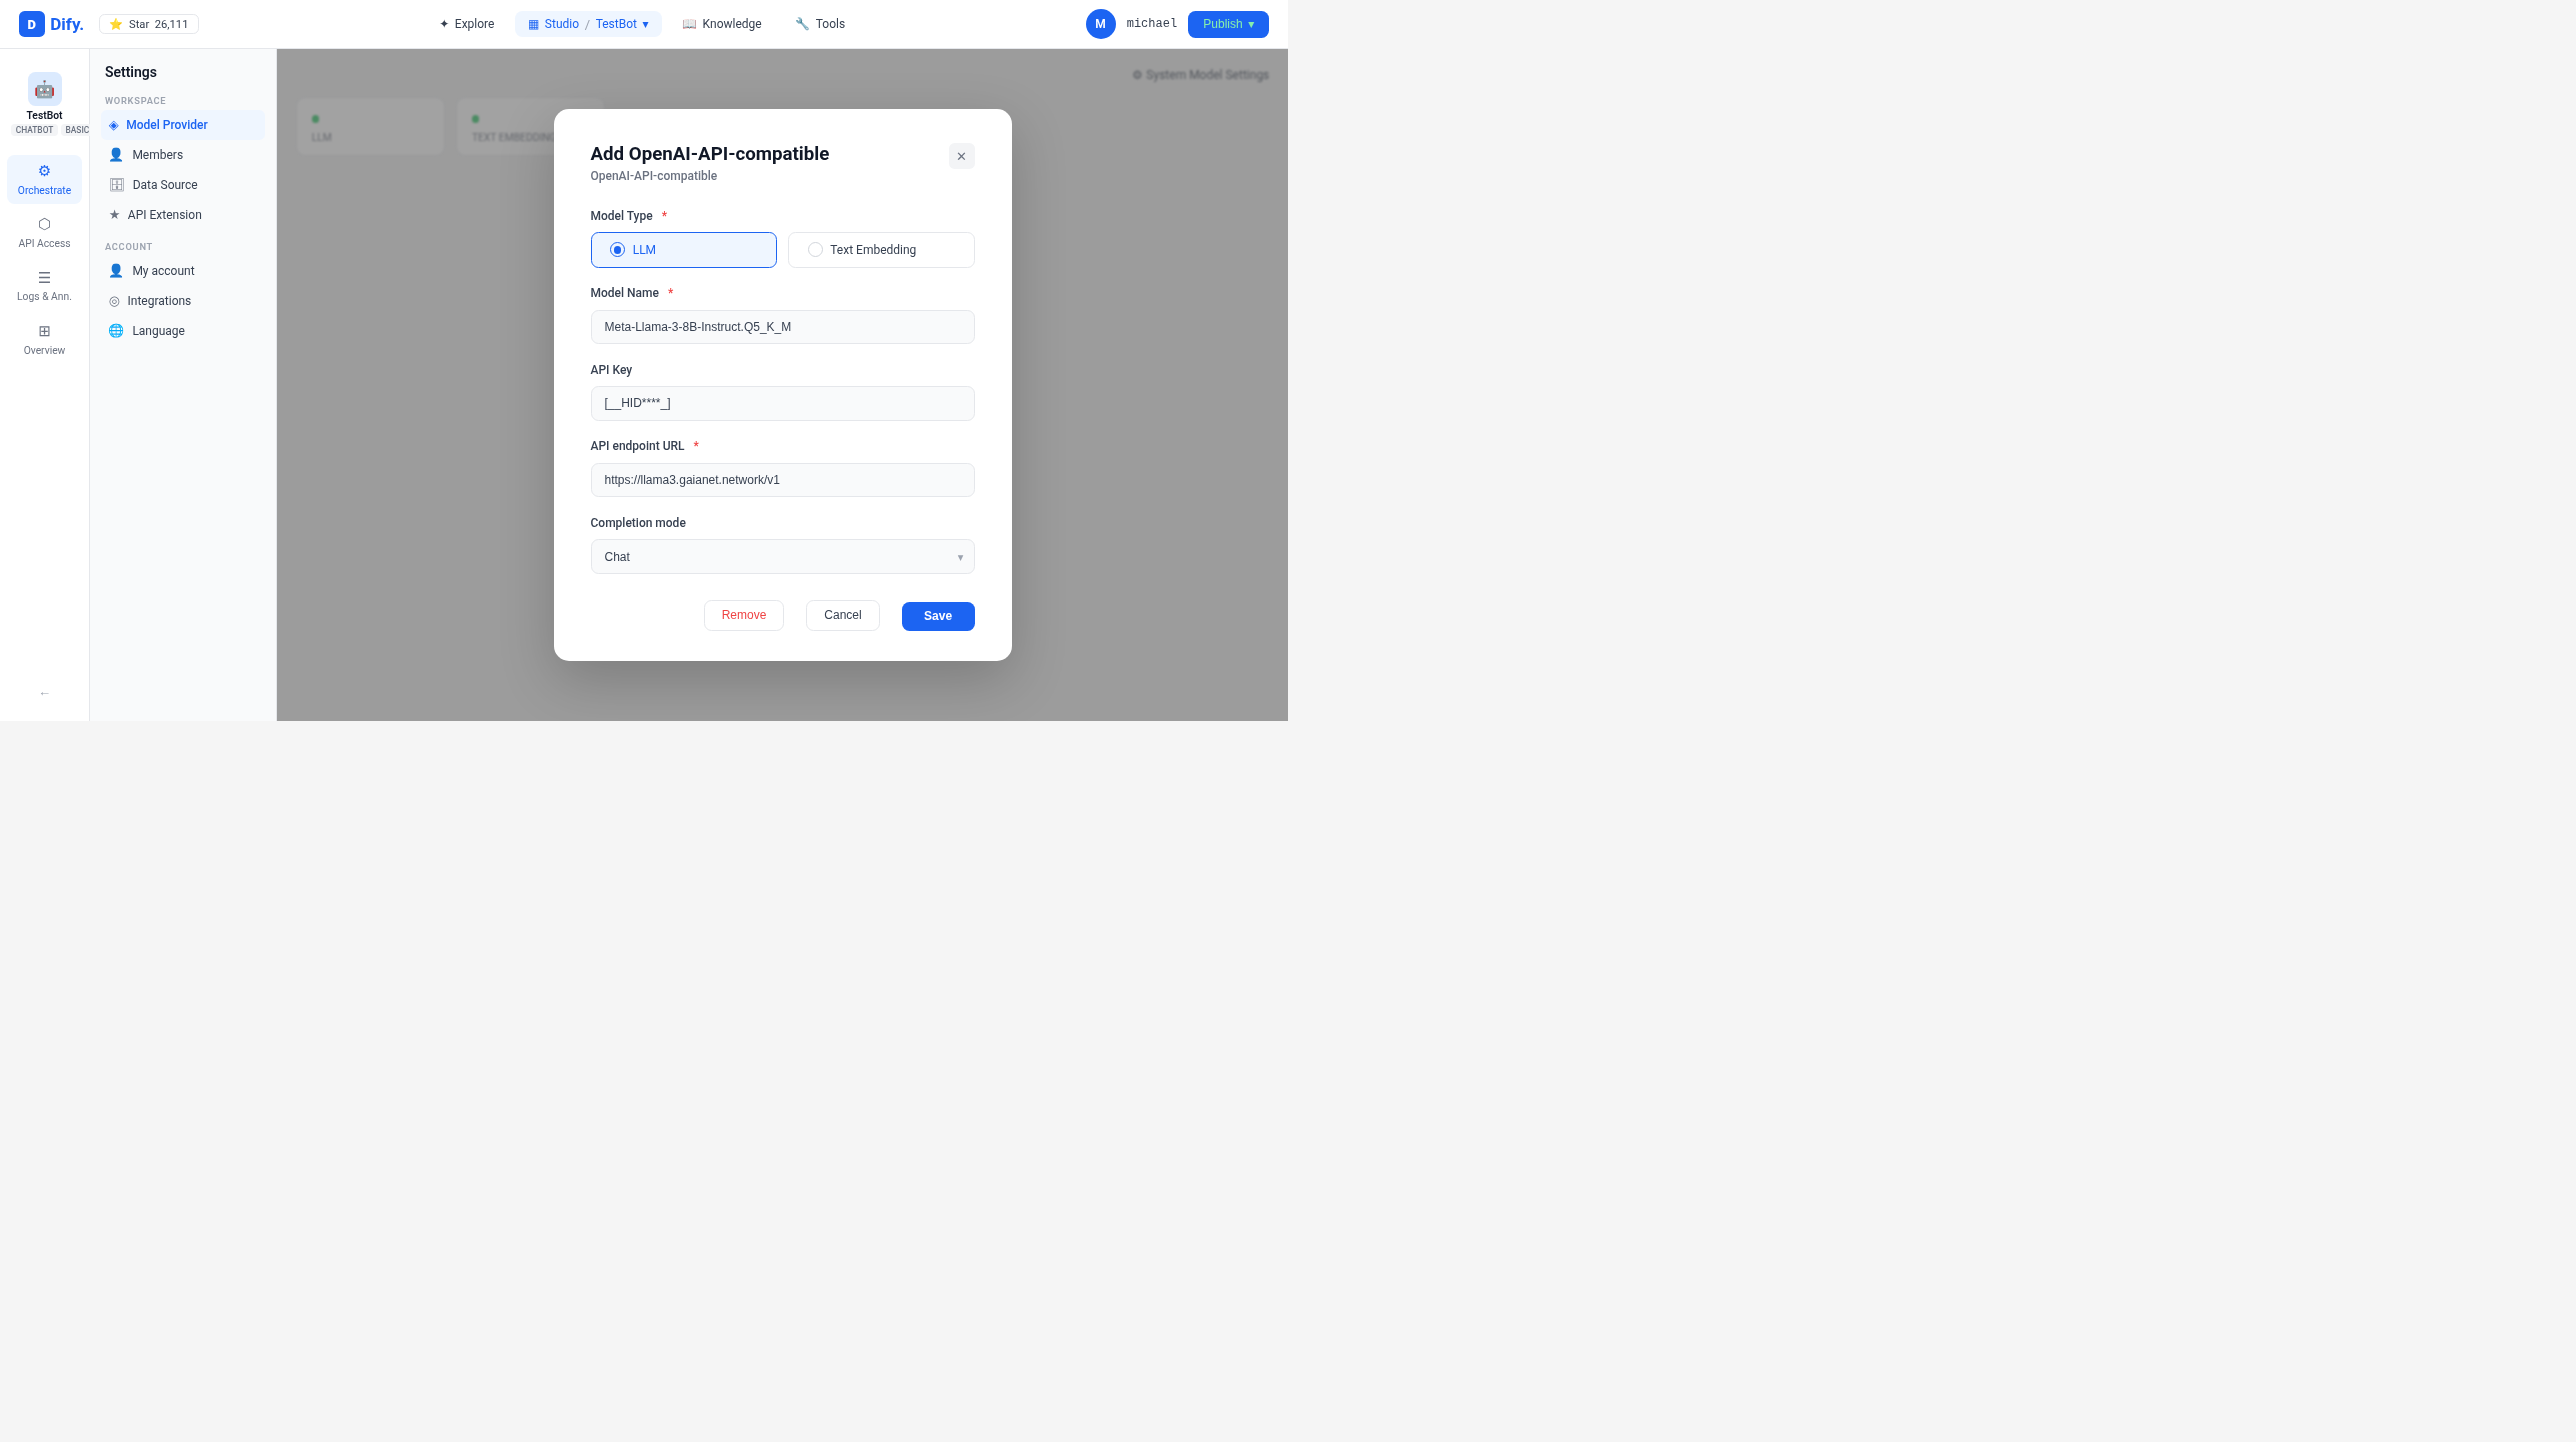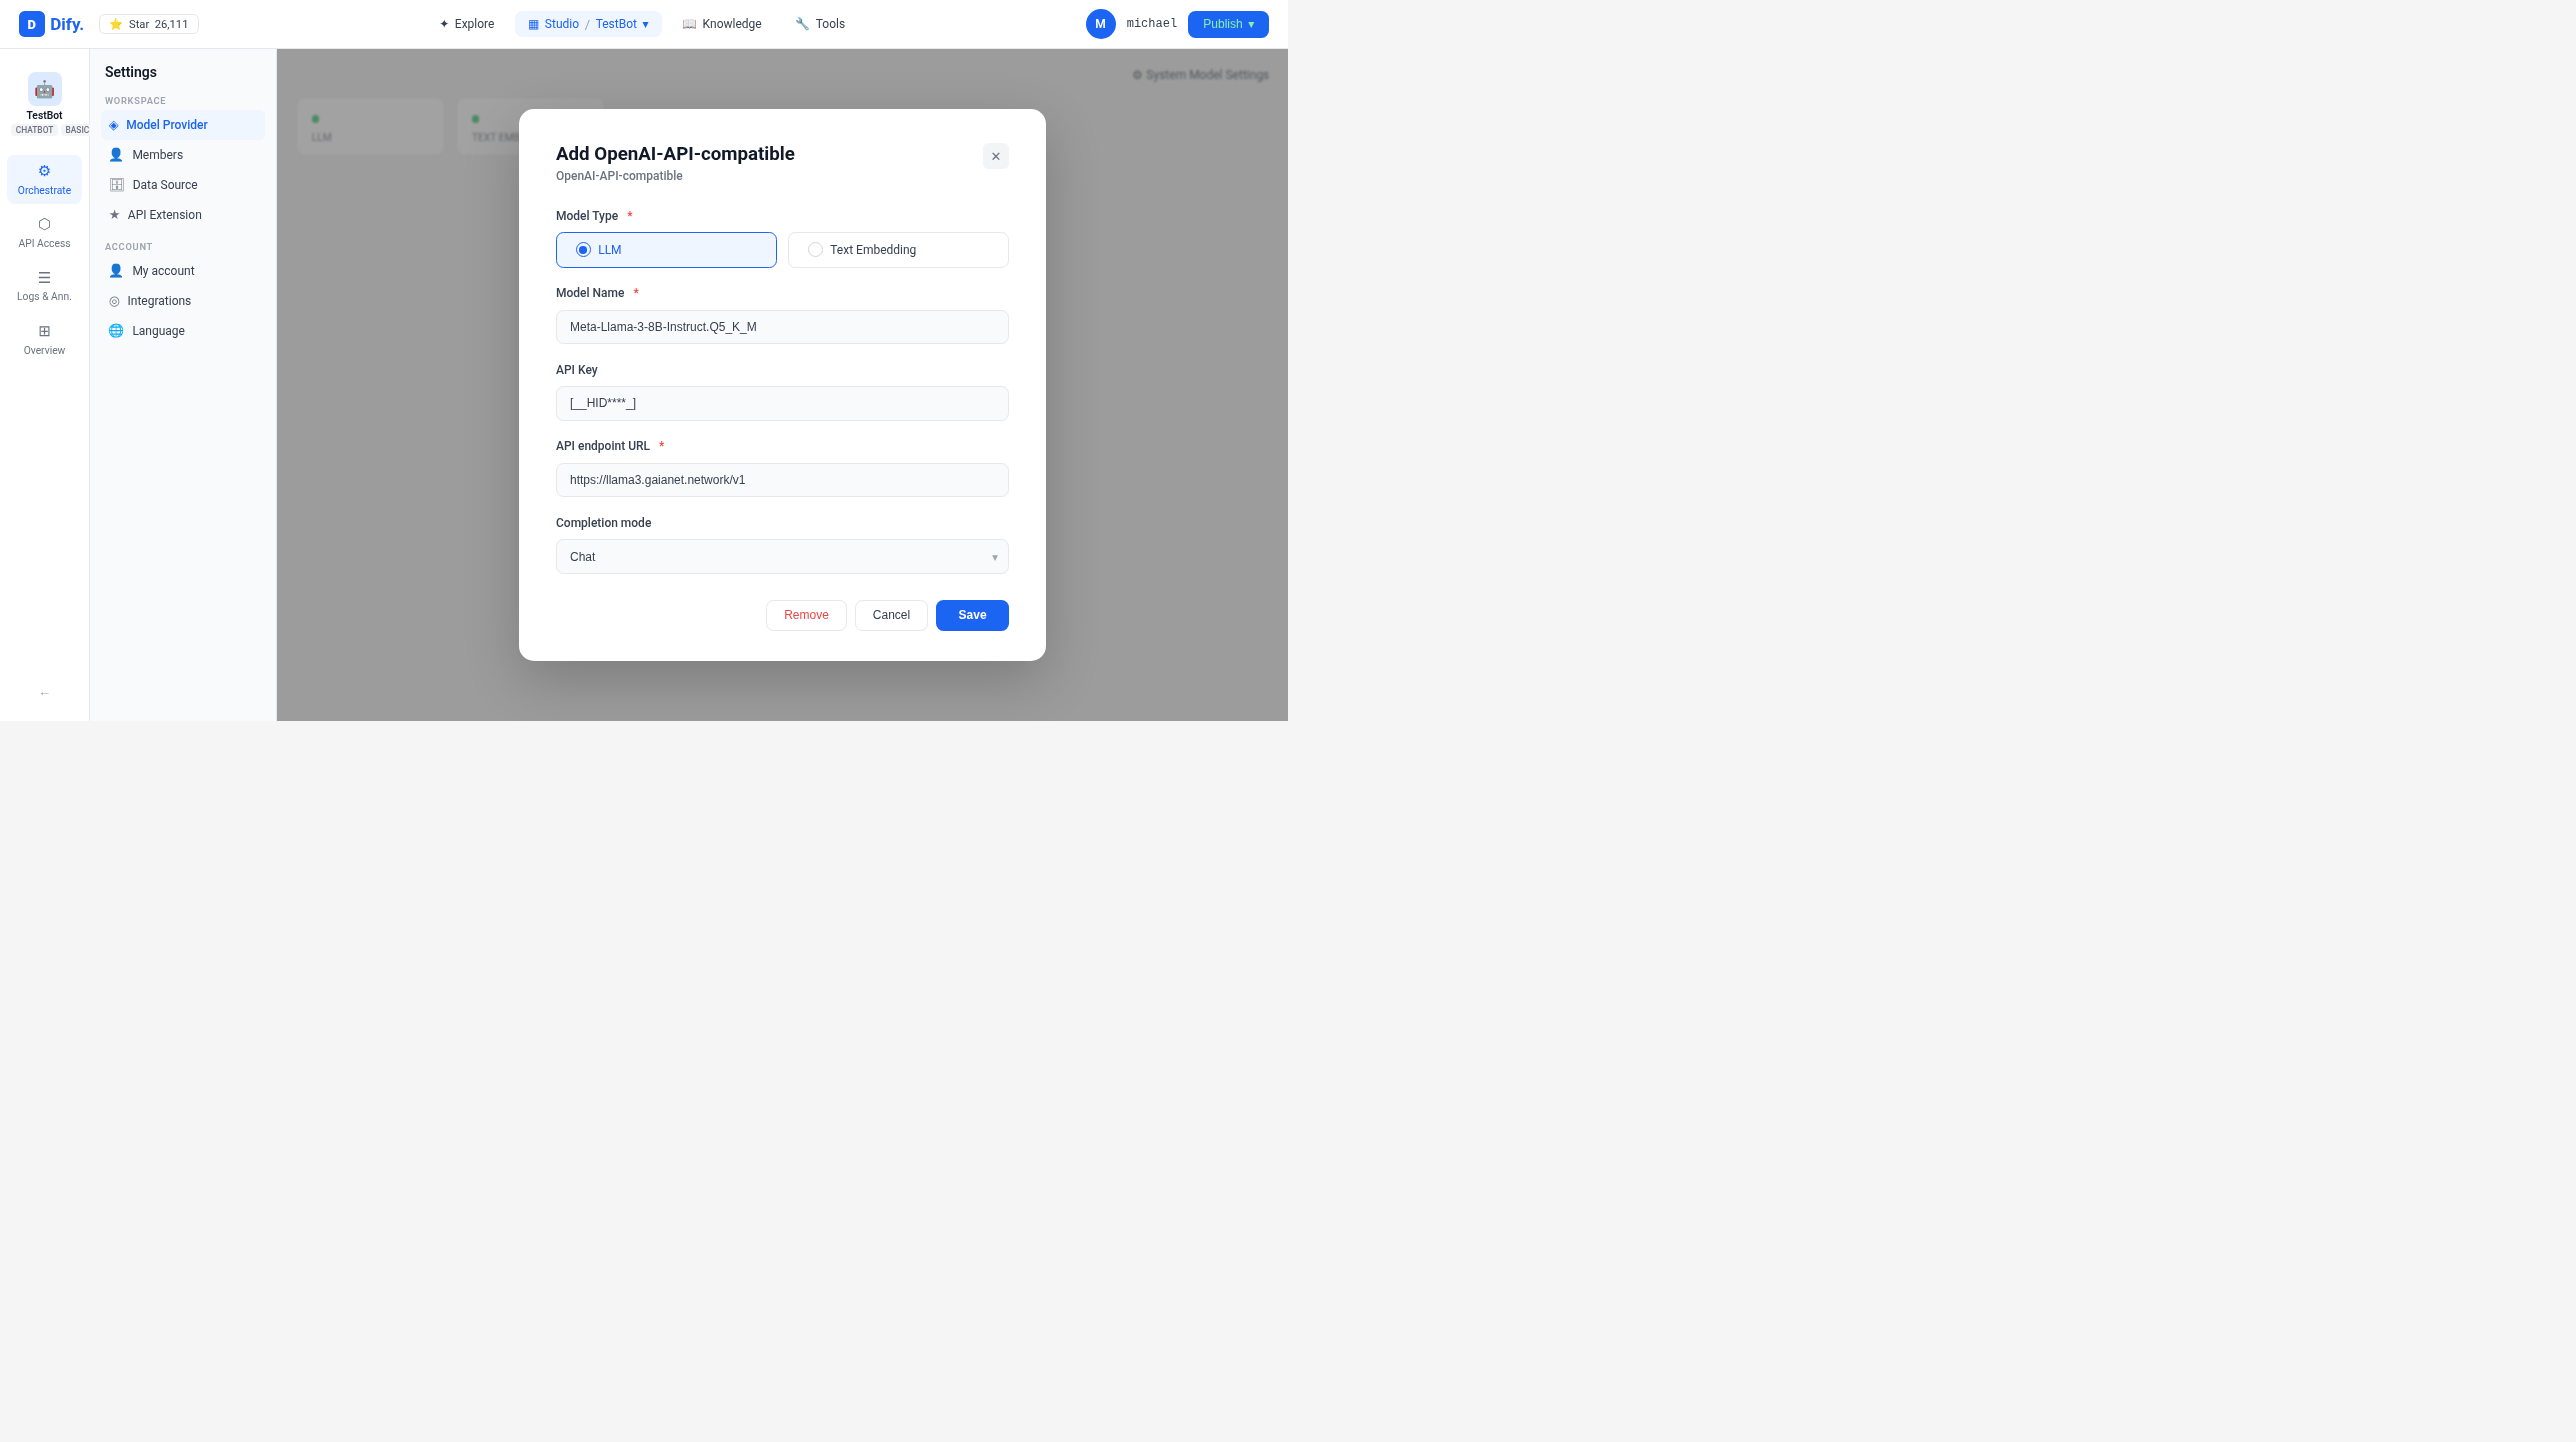--- a/index.html
+++ b/index.html
@@ -179,21 +179,21 @@
       z-index: 100;
       display: flex;
       align-items: center;
       justify-content: center;
     }
 
     
     .modal {
       background: #fff;
       border-radius: 15px;
-      width: 527px;
+      width: 458px;
       padding: 34px 37px 30px;
       position: relative;
       box-shadow: 0 18.7px 56px rgba(0,0,0,0.2);
     }
     .modal-header {
       display: flex; align-items: flex-start;
       justify-content: space-between; margin-bottom: 26px;
     }
     .modal-title {
       font-size: 18.7px; font-weight: 700; color: #111827;
@@ -261,21 +261,21 @@
     }
     .select-arrow {
       position: absolute; right: 11.2px; top: 50%;
       transform: translateY(-50%);
       color: #9ca3af; font-size: 11.2px; pointer-events: none;
     }
 
     
     .modal-footer {
       display: flex; justify-content: flex-end;
-      gap: 8px; margin-top: 26px;
+      gap: 22px; margin-top: 26px; align-items: flex-end;
     }
     .btn-remove {
       padding: 7.5px 17px; border-radius: 7.5px;
       border: 1.4px solid #e5e7eb; background: #fff;
       font-size: 12px; color: #ef4444; cursor: pointer;
       font-weight: 500;
     }
     .btn-cancel {
       padding: 7.5px 17px; border-radius: 7.5px;
       border: 1.4px solid #e5e7eb; background: #fff;

